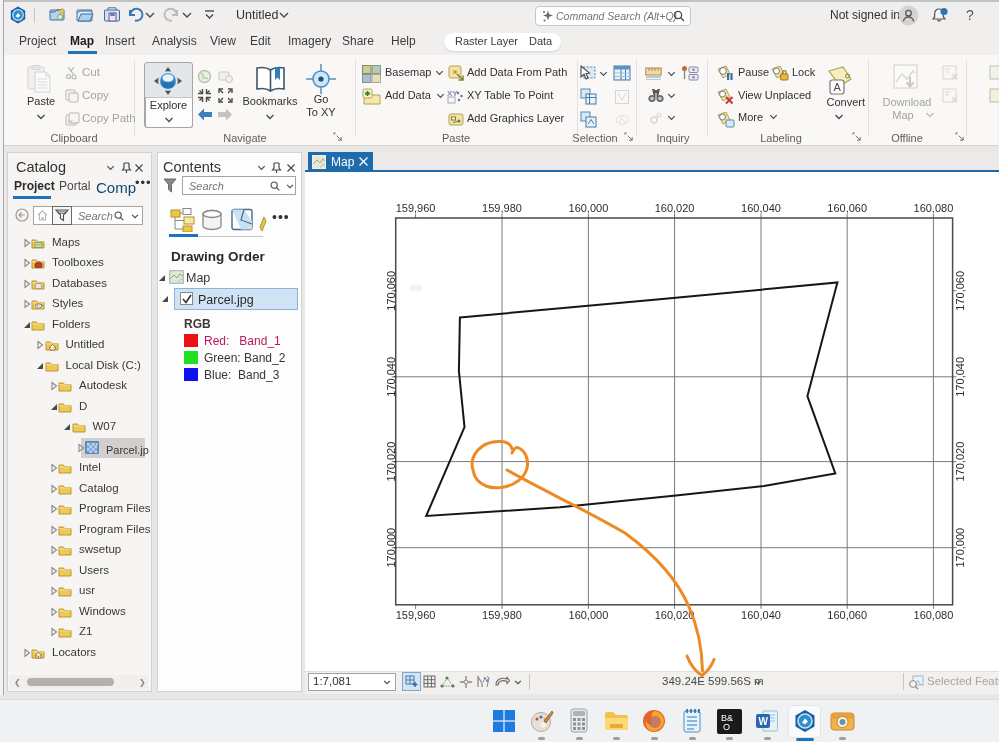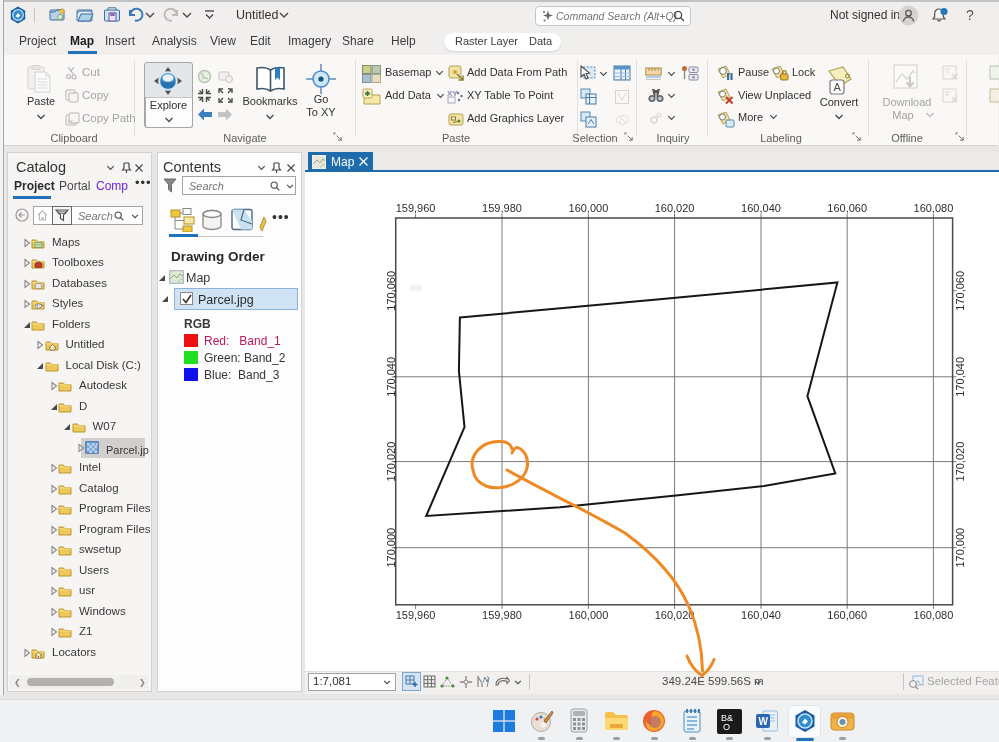--- a/index.html
+++ b/index.html
@@ -406,21 +406,21 @@
   <svg class="abs" style="left:767px;top:58px" width="11" height="8" viewBox="0 0 12 8">
       <path d="M2.5,2 L6,5.5 L9.5,2" fill="none" stroke="#4a4948" stroke-width="1.3"></path>
     </svg>
 
   <svg class="abs" style="left:826px;top:10px" width="26" height="36" viewBox="0 0 26 36">
     <path d="M2,6 L16,2 L24,14 L13,21 Z" fill="#f6eebe" stroke="#b3a24e" stroke-width="1.2"></path>
     <circle cx="20.5" cy="11" r="2" fill="none" stroke="#8a7a30"></circle>
     <rect x="3" y="15" width="14" height="14" rx="2.5" fill="#fdfdfd" stroke="#7a7876" stroke-width="1.2"></rect>
     <text x="6.5" y="26" font-size="11" fill="#4a4846">A</text>
   </svg>
-  <div class="ritem" style="left:812px;top:41px;width:52px;text-align:center;font-size:11px">Convert</div>
+  <div class="ritem" style="left:812px;top:41px;width:52px;text-align:right;font-size:11px">Convert</div>
   <svg class="abs" style="left:832px;top:58px" width="12" height="8" viewBox="0 0 12 8">
       <path d="M2.5,2 L6,5.5 L9.5,2" fill="none" stroke="#4a4948" stroke-width="1.3"></path>
     </svg>
   <div class="glabel" style="left:720px">Labeling</div>
   <svg class="launch" style="left:851px;top:77px" width="11" height="11" viewBox="0 0 11 11">
       <path d="M1,3 L1,1 L3,1 M4,4 L9,9 M9,5.5 L9,9 L5.5,9" fill="none" stroke="#6b6967"></path>
     </svg>
 
   <svg class="abs" style="left:892px;top:9px" width="27" height="28" viewBox="0 0 27 28">
     <rect x="1" y="1" width="23" height="23" fill="#fbfaf9" stroke="#d2d0ce"></rect>
@@ -466,21 +466,21 @@
     </svg>
   <svg class="abs" style="left:121px;top:16px" width="11" height="12" viewBox="0 0 11 12">
       <path d="M3,1 L8,1 M3,1 L3,6 L1.5,8 L9.5,8 L8,6 L8,1 M5.5,8 L5.5,11" fill="none" stroke="#4a4948" stroke-width="1.2"></path>
     </svg>
   <svg class="abs" style="left:134px;top:17px" width="10" height="10" viewBox="0 0 10 10">
       <path d="M1.5,1.5 L8.5,8.5 M8.5,1.5 L1.5,8.5" stroke="#4a4948" stroke-width="1.2"></path>
     </svg>
   <div class="abs" style="left:14px;top:33px;font-size:12px;font-weight:bold;color:#2b2a29">Project</div>
   <div class="abs" style="left:13px;top:50px;width:38px;height:2.5px;background:#2272b9"></div>
   <div class="abs" style="left:59px;top:33px;font-size:12px;color:#4a4846">Portal</div>
-  <div class="abs" style="left:96px;top:33px;font-size:12px;color:#6d28d9">Comp</div>
+  <div class="abs" style="left:96px;top:33px;font-size:15px;color:#0c4a6e">Comp</div>
   <div class="abs" style="left:135px;top:29px;font-size:13px;color:#323130;letter-spacing:1px">•••</div>
 
   <svg class="abs" style="left:15px;top:62px" width="14" height="14" viewBox="0 0 14 14">
     <circle cx="7" cy="7" r="6" fill="none" stroke="#9c9a98" stroke-width="1.2"></circle>
     <path d="M9.5,7 L4.5,7 M6.5,4.5 L4,7 L6.5,9.5" fill="none" stroke="#9c9a98" stroke-width="1.2"></path>
   </svg>
   <div class="abs" style="left:33px;top:60px;width:110px;height:19px;background:#ffffff;border:1px solid #a5a3a1"></div>
   <svg class="abs" style="left:36px;top:63px" width="13" height="13" viewBox="0 0 13 13">
     <path d="M2,6 L6.5,2 L11,6 M3.5,5.5 L3.5,11 L9.5,11 L9.5,5.5" fill="none" stroke="#b8b6b4" stroke-width="1.1"></path>
     <rect x="5.5" y="8" width="2" height="3" fill="#b8b6b4"></rect>

